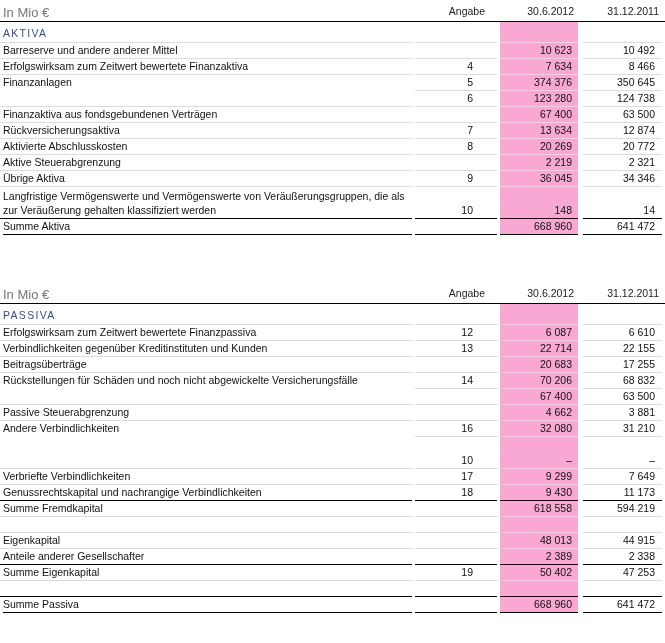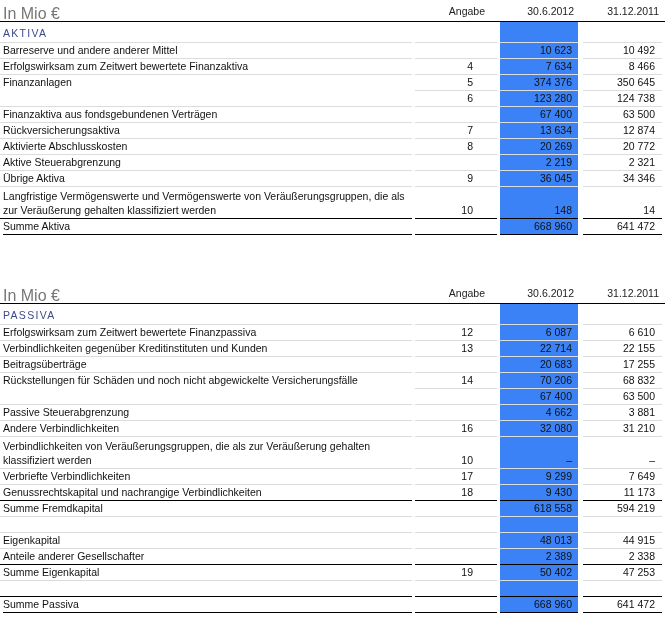--- a/index.html
+++ b/index.html
@@ -4,36 +4,36 @@
 <style>
   html, body { margin:0; padding:0; background:#ffffff; }
   body { width:665px; height:643px; position:relative; overflow:hidden;
          font-family:"Liberation Sans", sans-serif; font-size:10.5px; color:#111; }
   .tbl { position:absolute; left:0; width:665px; }
   .row { position:relative; height:16px; }
   .row.tall { height:32px; }
   .cell { position:absolute; top:0; bottom:0; box-sizing:border-box; }
   .c-label { left:3px; width:409px; }
   .c-ang { left:415px; width:82px; text-align:right; padding-right:12px; }
-  .c-v1 { left:500px; width:78px; text-align:right; padding-right:3px; background:#3b82f6; }
+  .c-v1 { left:500px; width:78px; text-align:right; padding-right:3px; background:#f9a8d4; }
   .c-v2 { left:583px; width:79px; text-align:right; padding-right:4px; }
   .row .cell { border-top:1px solid #dcdcdc; }
   .row .c-label { left:0; padding-left:3px; width:412px; }
   .txt { position:absolute; left:0; right:0; bottom:1px; white-space:nowrap; line-height:13px; }
   .c-label .txt { left:3px; }
   .c-ang .txt, .c-v1 .txt, .c-v2 .txt { left:0; right:inherit; padding-right:inherit; }
   .c-ang .txt { right:12px; left:auto; }
   .c-v1 .txt { right:3px; left:auto; }
   .c-v2 .txt { right:3px; left:auto; }
   .tall .c-label .txt { white-space:normal; line-height:14px; }
   .row.sum .cell { border-top:1.5px solid #000; }
   .endline { position:relative; height:0; }
   .endline .cell { border-top:1.5px solid #000; height:0; }
   .hdr { position:relative; height:21px; }
-  .hdr .unit { position:absolute; left:3px; top:5px; color:#777; font-size:16px; }
+  .hdr .unit { position:absolute; left:3px; top:5px; color:#777; font-size:13px; }
   .hdr .h { position:absolute; top:5px; color:#222; }
   .hdr .h-ang { left:415px; width:82px; text-align:right; padding-right:12px; box-sizing:border-box; }
   .hdr .h-v1 { left:500px; width:78px; text-align:right; padding-right:4px; box-sizing:border-box; }
   .hdr .h-v2 { left:583px; width:79px; text-align:right; padding-right:3px; box-sizing:border-box; }
   .hdr-line { height:0; border-top:1.5px solid #000; width:665px; }
   .sect { position:relative; height:20px; }
   .sect .title { position:absolute; left:3px; bottom:3px; color:#3b4a8c; letter-spacing:1.3px; font-size:10.5px; }
   .sect .c-v1 { top:0; bottom:0; border-top:none; }
   .blank .cell { border-top:1px solid #dcdcdc; }
 </style>
@@ -317,23 +317,20 @@
           <span class="txt">16</span>
         </div>
         <div class="cell c-v1">
           <span class="txt">32 080</span>
         </div>
         <div class="cell c-v2">
           <span class="txt">31 210</span>
         </div>
       </div>
       <div class="row tall">
-        <div class="cell c-label">
-          <span class="txt">Verbindlichkeiten von Veräußerungsgruppen, die als zur Veräußerung gehalten klassifiziert werden</span>
-        </div>
         <div class="cell c-ang">
           <span class="txt">10</span>
         </div>
         <div class="cell c-v1">
           <span class="txt">–</span>
         </div>
         <div class="cell c-v2">
           <span class="txt">–</span>
         </div>
       </div>

